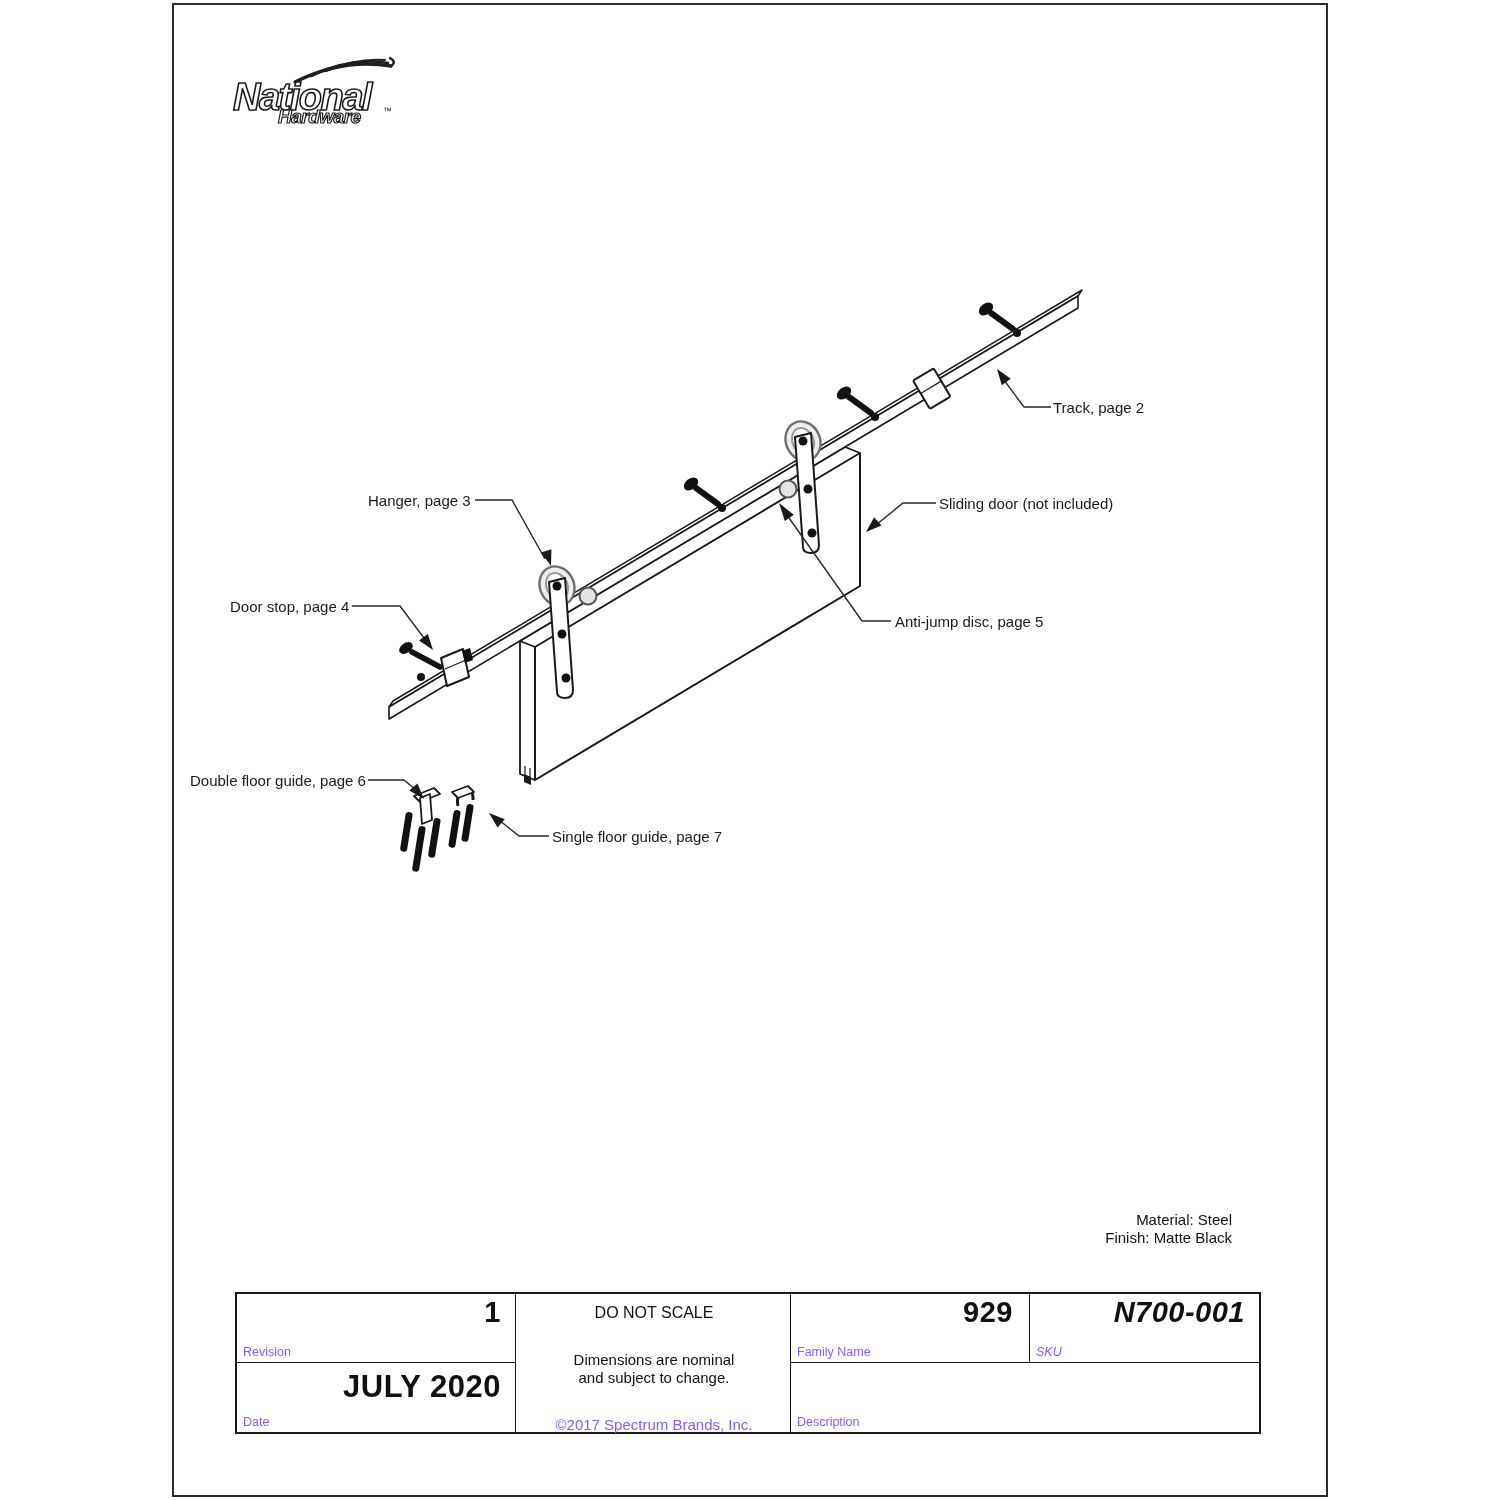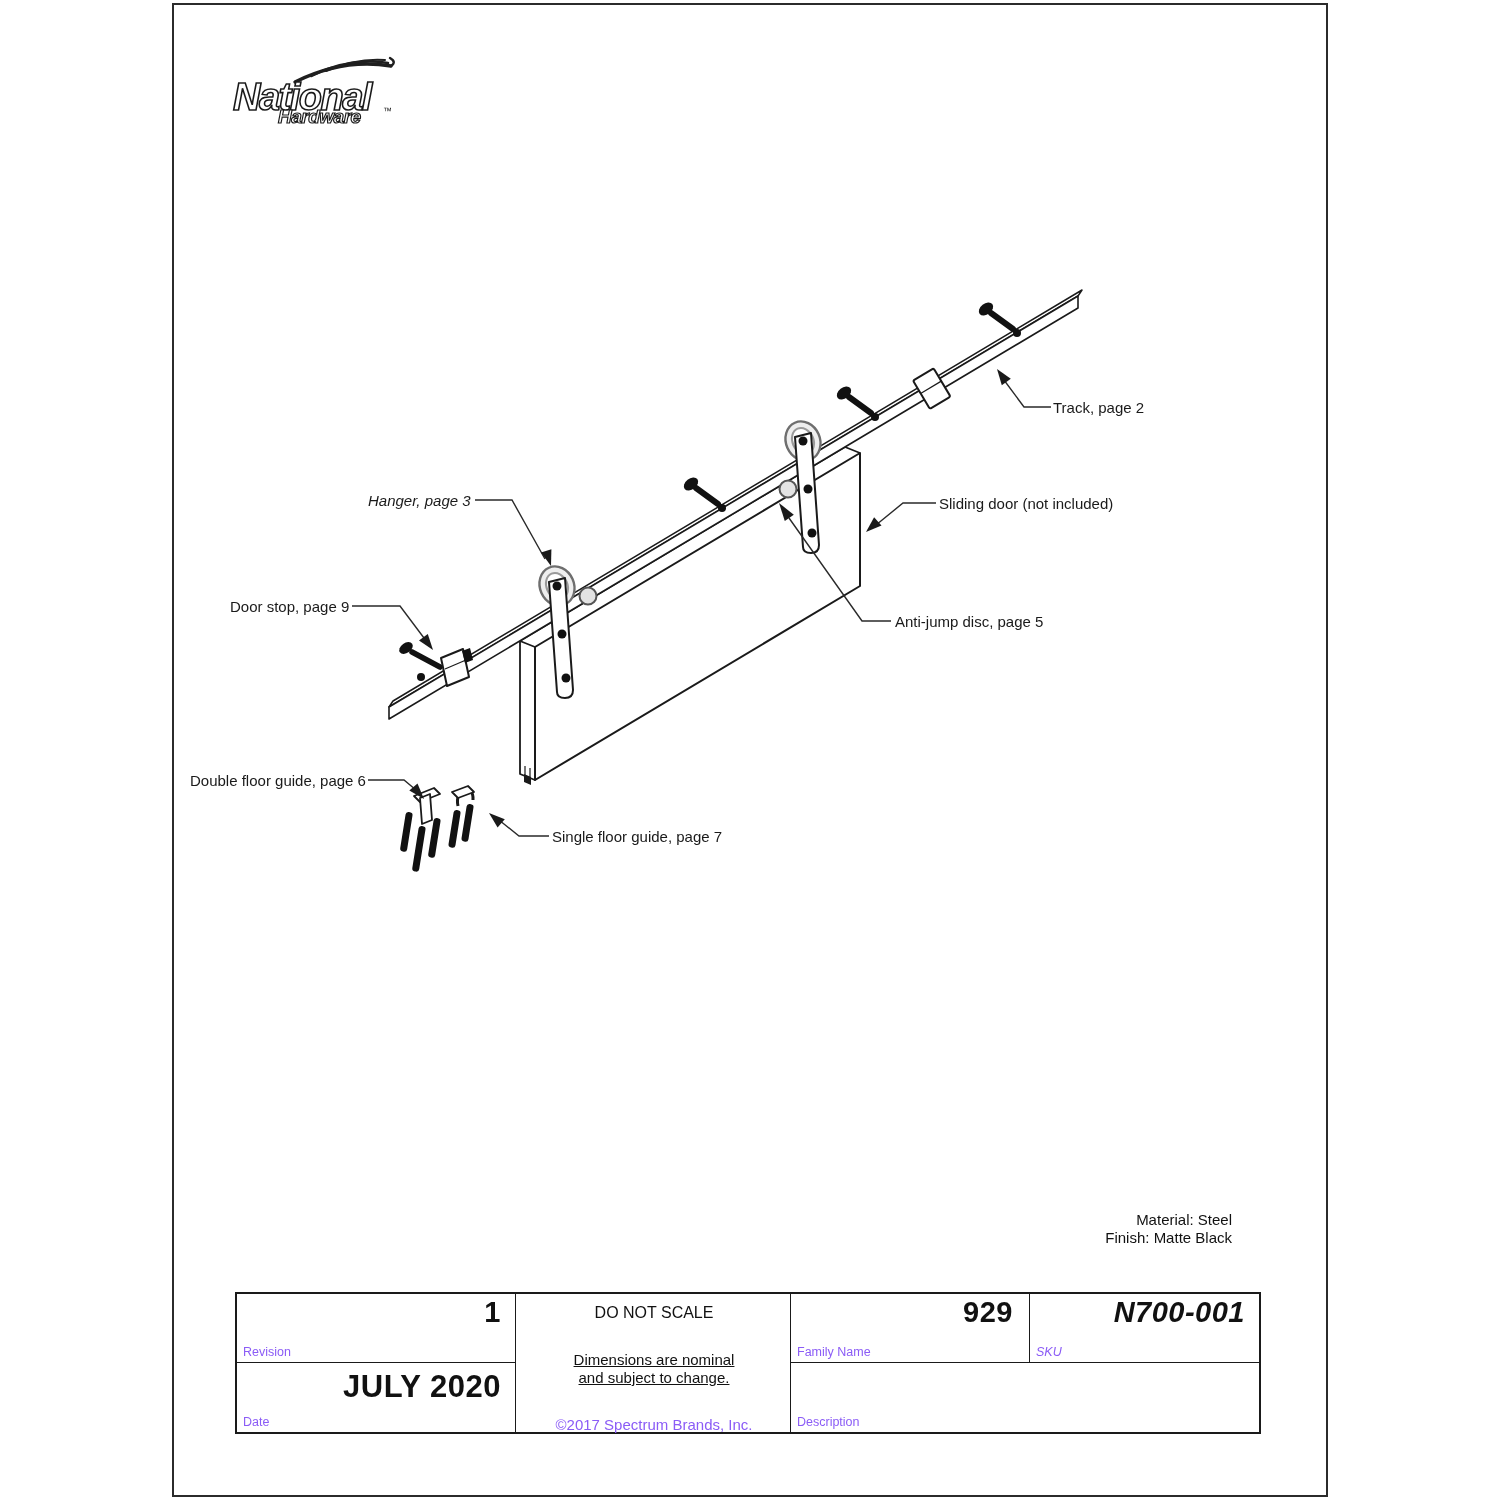--- a/index.html
+++ b/index.html
@@ -13,21 +13,21 @@
   
   .tblock{position:absolute;left:235px;top:1292px;width:1026px;height:142px;border:2px solid #1a1a1a;box-sizing:border-box;display:grid;grid-template-columns:279px 275px 239px 1fr;grid-template-rows:69px 1fr;background:#fff;}
   .cell{position:relative;box-sizing:border-box;}
   .bR{border-right:1.6px solid #1a1a1a;}
   .bB{border-bottom:1.6px solid #1a1a1a;}
   .cell .val{position:absolute;right:14px;top:2px;font-weight:bold;font-size:29px;letter-spacing:0.5px;color:#111;}
   .cell .val.big{font-size:31px;top:6px;}
   .cell .lbl{position:absolute;left:6px;bottom:3px;font-size:12.5px;color:#8b5cf6;}
   .notes-cell{grid-column:2;grid-row:1 / span 2;display:flex;flex-direction:column;align-items:center;justify-content:space-between;text-align:center;padding:10px 4px 12px 6px;gap:29px;}
   .notes-cell .n1{font-size:16px;color:#111;}
-  .notes-cell .n23{font-size:15px;line-height:18px;color:#111;text-decoration:underline;}
+  .notes-cell .n23{font-size:15px;line-height:18px;color:#111;}
   .notes-cell .n4{font-size:15px;color:#8b5cf6;}
   .desc-cell{grid-column:3 / span 2;grid-row:2;}
   svg text{font-family:"Liberation Sans",sans-serif;}
 </style>
 </head>
 <body>
 
 <div class="page-border"></div>
 
 <svg class="abs" style="left:225px;top:52px;" width="210" height="95" viewBox="0 0 210 95">
@@ -139,23 +139,23 @@
     <polyline points="891,621 862,621 789,518"></polyline>
     <polygon points="779,503 793.8,514.7 784.8,520.9" fill="#1a1a1a" stroke="none"></polygon>
     <polyline points="368,780 404,780 416,790"></polyline>
     <polygon points="424,799 409.3,790.6 417.5,783.4" fill="#1a1a1a" stroke="none"></polygon>
     <polyline points="549,836 519,836 499,820"></polyline>
     <polygon points="489,813 504.8,819.2 497.6,827.6" fill="#1a1a1a" stroke="none"></polygon>
   </g>
 </svg>
 
 <div class="callout-label" style="left:1053px;top:399px;">Track, page 2</div>
-<div class="callout-label" style="left:368px;top:492px;font-style:italic;">Hanger, page 3</div>
+<div class="callout-label" style="left:368px;top:492px;">Hanger, page 3</div>
 <div class="callout-label" style="left:939px;top:495px;">Sliding door (not included)</div>
-<div class="callout-label" style="left:230px;top:598px;">Door stop, page 9</div>
+<div class="callout-label" style="left:230px;top:598px;">Door stop, page 4</div>
 <div class="callout-label" style="left:895px;top:613px;">Anti-jump disc, page 5</div>
 <div class="callout-label" style="left:190px;top:772px;">Double floor guide, page 6</div>
 <div class="callout-label" style="left:552px;top:828px;">Single floor guide, page 7</div>
 
 <div class="specs">
   <div>Material: Steel</div>
   <div>Finish: Matte Black</div>
 </div>
 
 <div class="tblock">

